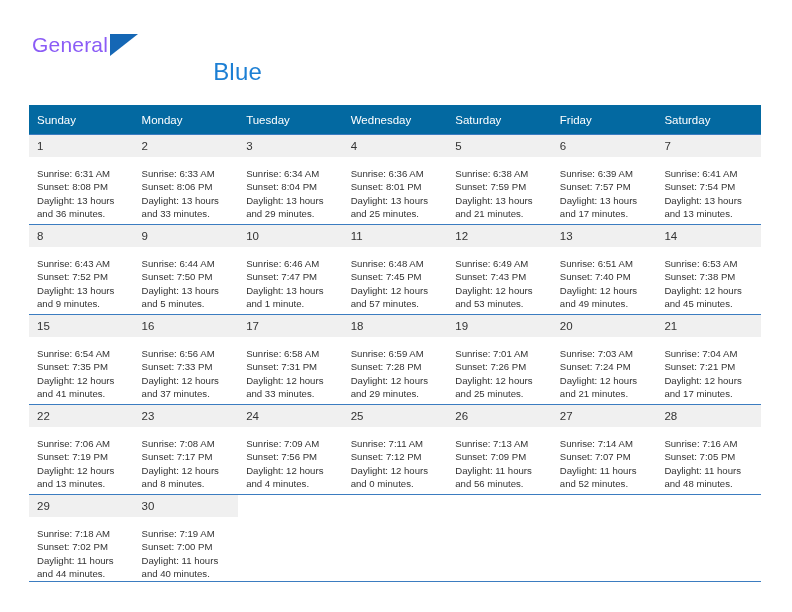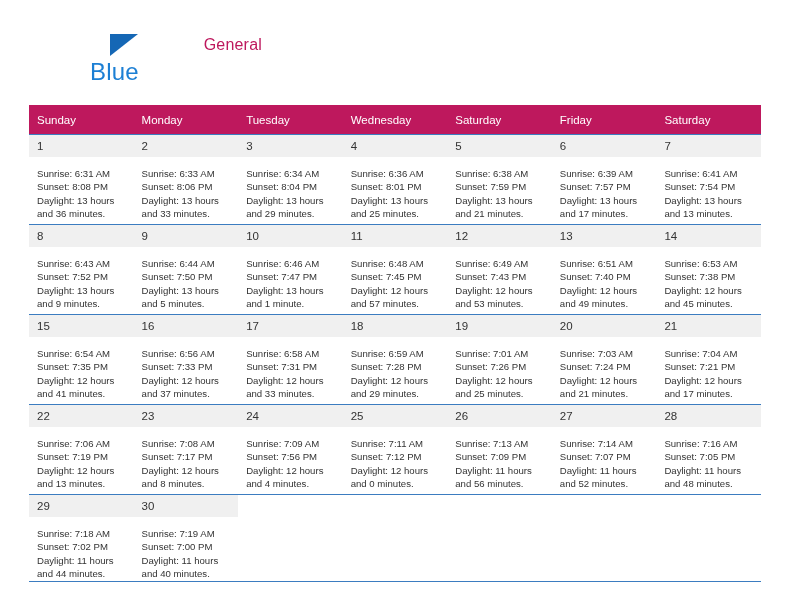--- a/index.html
+++ b/index.html
@@ -33,44 +33,44 @@
   .brand {
     position: absolute;
     left: 32px;
     top: 32px;
     width: 230px;
     height: 56px;
   }
   .brand-line1 {
     position: relative;
     display: block;
-    font-size: 16px;
+    font-size: 21px;
     line-height: 26px;
-    color: #be185d;
+    color: #8b5cf6;
     letter-spacing: 0.2px;
     white-space: nowrap;
-    text-align: right;
   }
   .brand-triangle {
     position: absolute;
     left: 78px;
     top: 2px;
     width: 0;
     height: 0;
     border-left: 28px solid #1567b5;
     border-bottom: 22px solid transparent;
   }
   .brand-line2 {
     display: block;
     margin-top: 1px;
     margin-left: 58px;
     font-size: 24px;
     line-height: 26px;
     color: #1c7fd4;
     letter-spacing: 0.2px;
+    text-align: right;
   }
   .title-block {
     position: absolute;
     right: 32px;
     top: 28px;
     text-align: right;
   }
   .cal-title {
     font-size: 29px;
     line-height: 34px;
@@ -92,21 +92,21 @@
     position: absolute;
     left: 29px;
     top: 105px;
     width: 732px;
     border-collapse: collapse;
     table-layout: fixed;
   }
   .calendar col { width: 104.57px; }
 
   .calendar thead th {
-    background: #be185d;
+    background: #0369a1;
     color: #ffffff;
     font-size: 11.5px;
     font-weight: normal;
     text-align: left;
     padding: 5px 0 5px 8px;
     height: 19px;
     vertical-align: middle;
     white-space: nowrap;
   }
 

